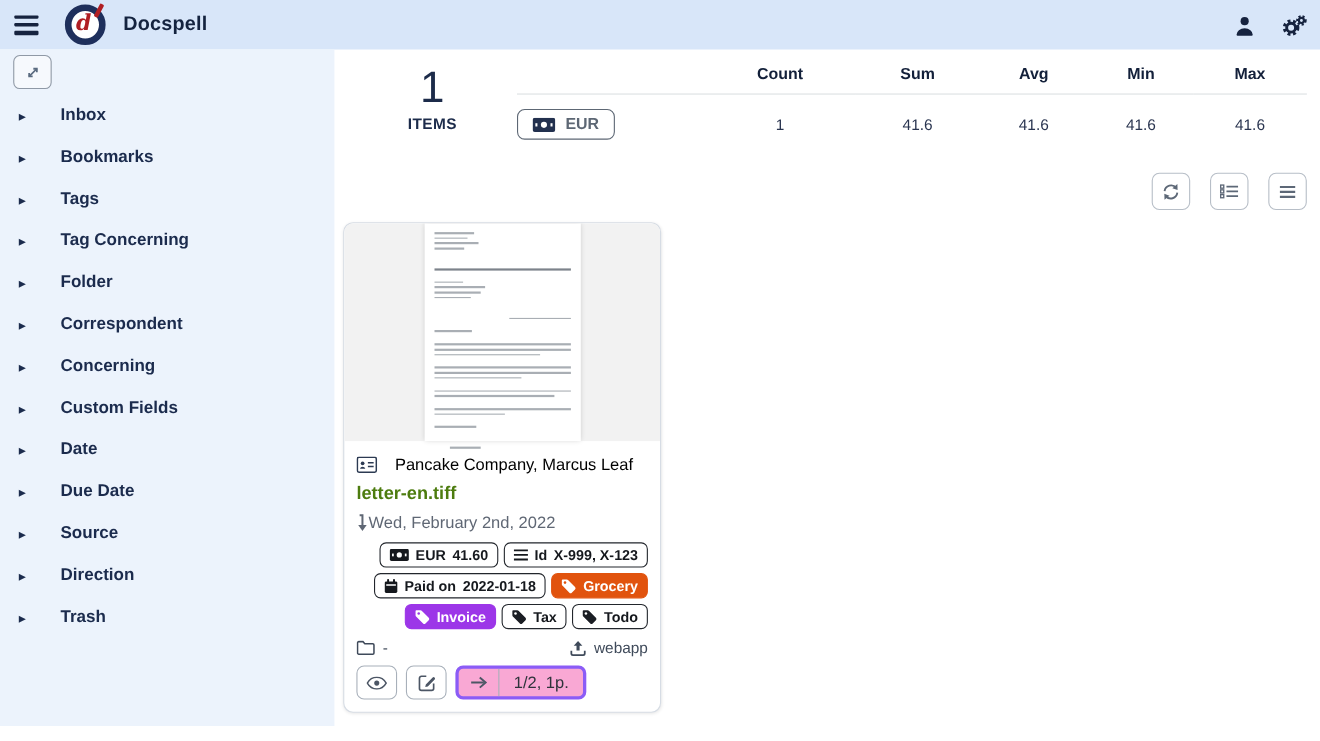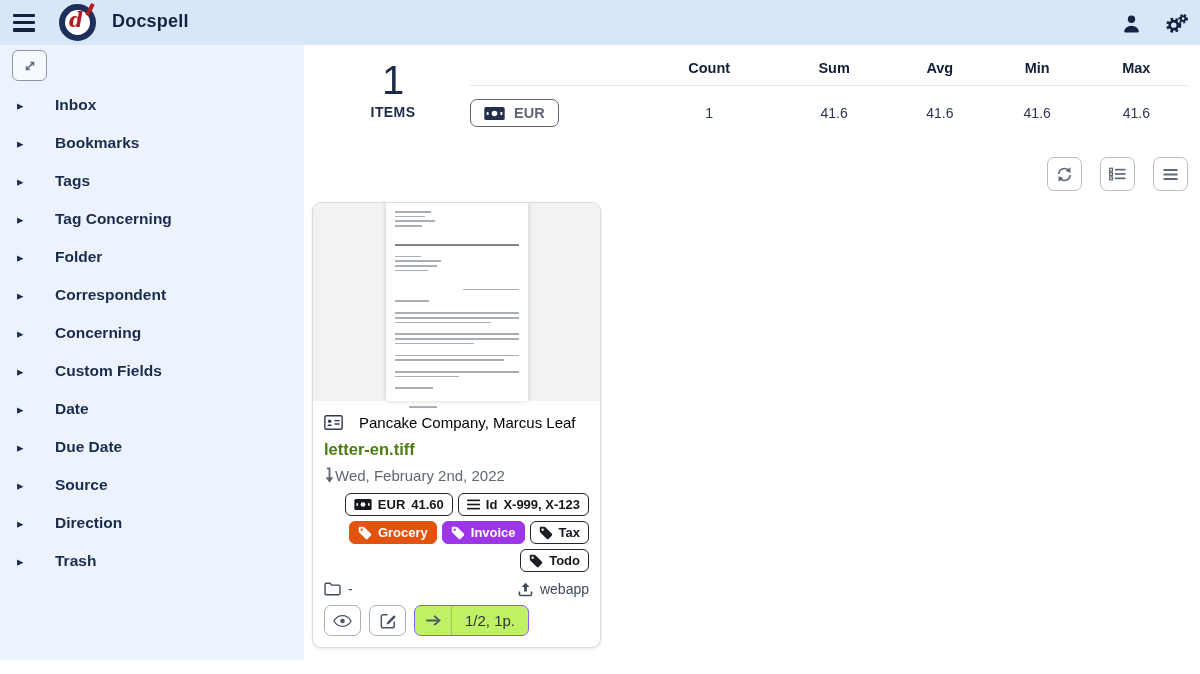--- a/index.html
+++ b/index.html
@@ -66,21 +66,21 @@
   .badge svg { flex:0 0 auto; }
   .tag-hole { fill:#fff; }
   .badge.orange .tag-hole { fill:#e1530e; }
   .badge.purple .tag-hole { fill:#9c36e8; }
 
   .folder-row { display:flex; align-items:center; justify-content:space-between; font-size:14px; color:#3f4a5a; margin:1px 0 8px; }
   .folder-row .fr { display:flex; align-items:center; gap:7px; }
 
   .actions { display:flex; gap:8px; }
   .abtn { height:31px; min-width:37px; border:1px solid #a8b0ba; border-radius:7px; background:#fff; display:flex; align-items:center; justify-content:center; color:#4c5665; cursor:pointer; }
-  .pages-group { display:inline-flex; height:31px; border:1px solid #8b5cf6; border-radius:7px; background:#bef264; overflow:hidden; }
+  .pages-group { display:inline-flex; height:31px; border:3px solid #8b5cf6; border-radius:7px; background:#f9a8d4; overflow:hidden; }
   .pages-group .pg-arrow { width:37px; display:flex; align-items:center; justify-content:center; color:#4c5665; border-right:1px solid #a8b0ba; cursor:pointer; }
   .pages-group .pg-label { display:flex; align-items:center; padding:0 13px; font-size:15px; color:#2e333b; cursor:pointer; }
 </style>
 </head>
 <body>
 
 <div id="app">
 
   <div class="navbar">
     <span class="hamburger">
@@ -315,20 +315,30 @@
         </span>
         <span class="badge">
           <svg width="13" height="11" viewBox="0 0 14 12">
               <line x1="0" y1="1.5" x2="14" y2="1.5" stroke="currentColor" stroke-width="1.8"></line>
               <line x1="0" y1="6" x2="14" y2="6" stroke="currentColor" stroke-width="1.8"></line>
               <line x1="0" y1="10.5" x2="14" y2="10.5" stroke="currentColor" stroke-width="1.8"></line>
             </svg>
           <span>Id</span>
           <span>X-999, X-123</span>
         </span>
+        <span class="badge">
+          <svg width="13" height="14" viewBox="0 0 16 17">
+              <rect x="1" y="3" width="14" height="13" rx="1.6" fill="currentColor"></rect>
+              <rect x="3.6" y="0.4" width="2.2" height="4" rx="1" fill="currentColor"></rect>
+              <rect x="10.2" y="0.4" width="2.2" height="4" rx="1" fill="currentColor"></rect>
+              <rect x="2.6" y="6.2" width="10.8" height="1.7" fill="#fff"></rect>
+            </svg>
+          <span>Paid on</span>
+          <span>2022-01-18</span>
+        </span>
         <span class="badge orange">
           <svg width="14" height="14" viewBox="0 0 18 18">
               <path d="M1 6.8 V2 a1 1 0 0 1 1 -1 h4.8 a2 2 0 0 1 1.4 .6 l8.2 8.2 a2 2 0 0 1 0 2.8 l-3.8 3.8 a2 2 0 0 1 -2.8 0 l-8.2 -8.2 A2 2 0 0 1 1 6.8 Z" fill="currentColor"></path>
               <circle class="tag-hole" cx="4.7" cy="4.7" r="1.5"></circle>
             </svg>
           <span>Grocery</span>
         </span>
         <span class="badge purple">
           <svg width="14" height="14" viewBox="0 0 18 18">
               <path d="M1 6.8 V2 a1 1 0 0 1 1 -1 h4.8 a2 2 0 0 1 1.4 .6 l8.2 8.2 a2 2 0 0 1 0 2.8 l-3.8 3.8 a2 2 0 0 1 -2.8 0 l-8.2 -8.2 A2 2 0 0 1 1 6.8 Z" fill="currentColor"></path>

